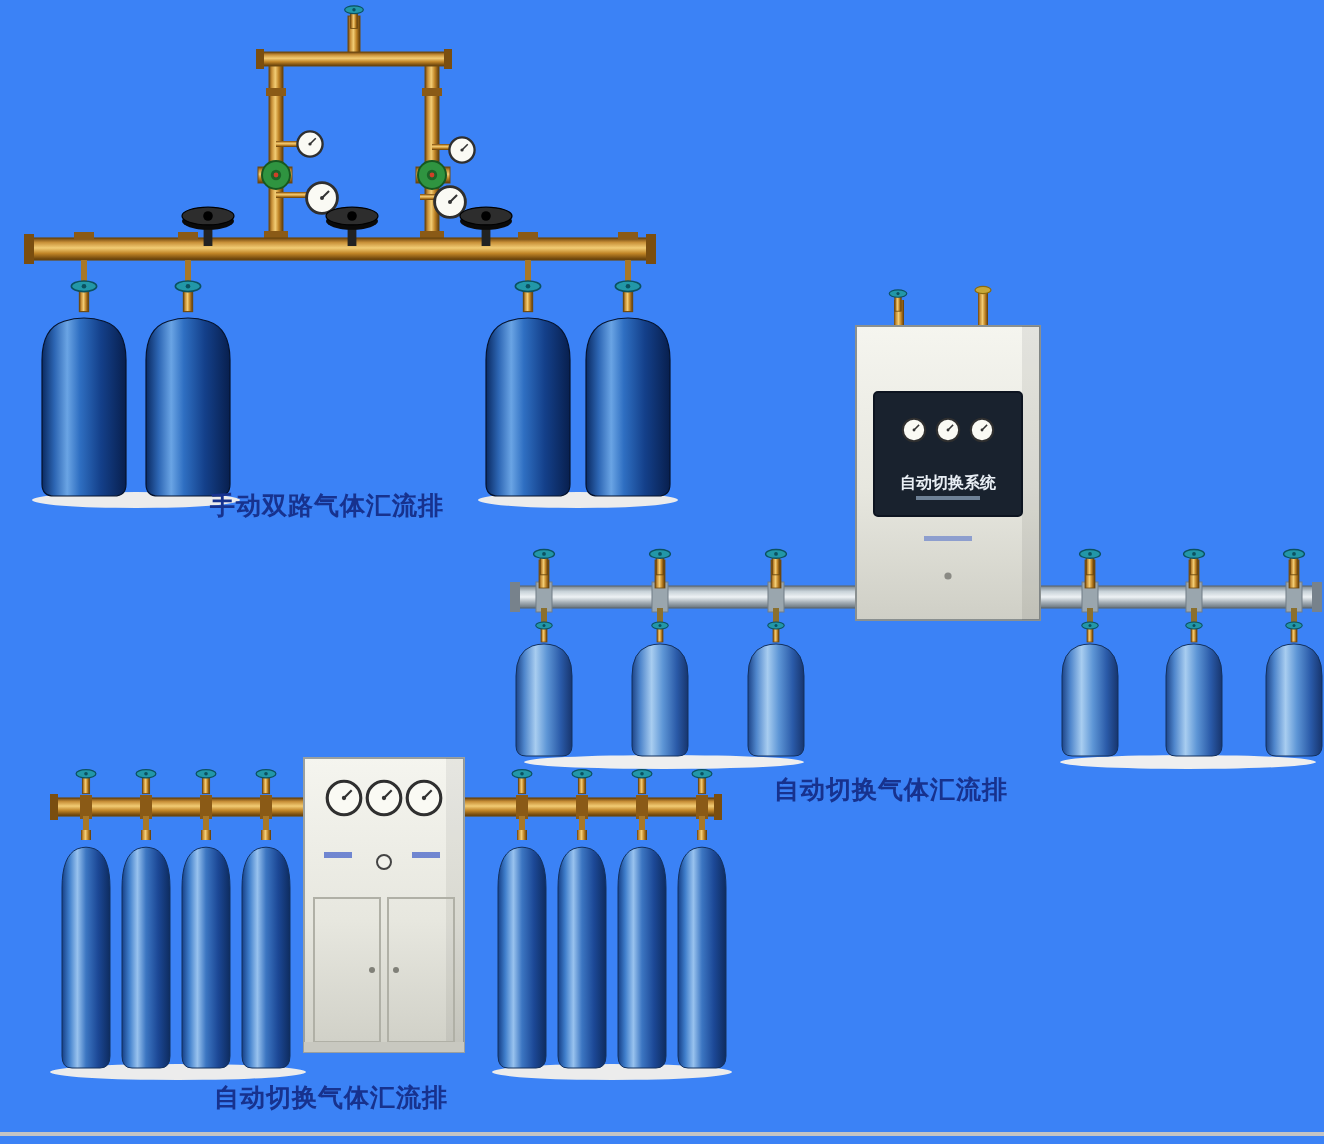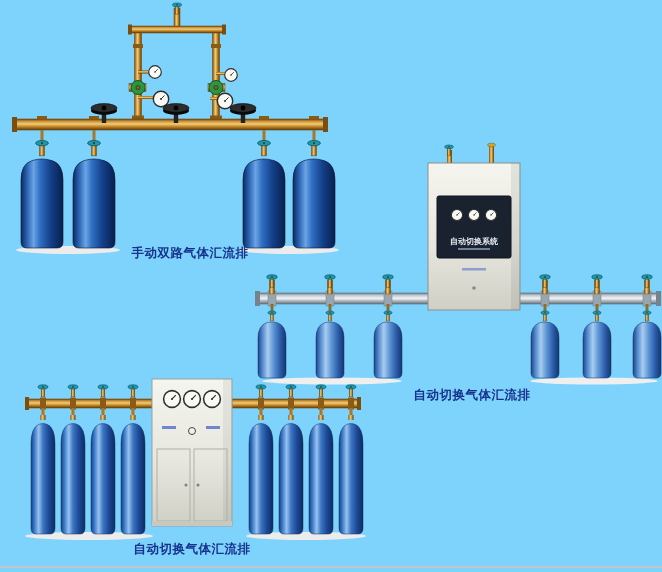--- a/index.html
+++ b/index.html
@@ -1,21 +1,21 @@
 <!DOCTYPE html>
 <html><head>
 <meta charset="utf-8">
 <style>
   * { margin:0; padding:0; box-sizing:border-box; }
   html,body { background:#ffffff; }
   body { font-family:"Liberation Sans","DejaVu Sans",sans-serif; }
-  .canvas { position:relative; width:662px; height:572px; background:#7dd3fc; overflow:hidden; }
+  .canvas { position:relative; width:662px; height:572px; background:#3b82f6; overflow:hidden; }
   .canvas svg { position:absolute; left:0; top:0; }
   .product-label {
-    position:absolute; width:170px; text-align:center;
+    position:absolute; width:170px; 
     font-size:12.5px; font-weight:bold; color:#17328e; letter-spacing:0.5px;
     font-family:"Liberation Sans","DejaVu Sans",sans-serif;
   }
   .label-1 { left:105px; top:245px; }
   .label-2 { left:387px; top:387px; }
   .label-3 { left:107px; top:541px; }
   .bottom-rule { position:absolute; left:0; top:566px; width:662px; height:2px; background:#c4c4c4; }
 </style>
 </head>
 <body>

